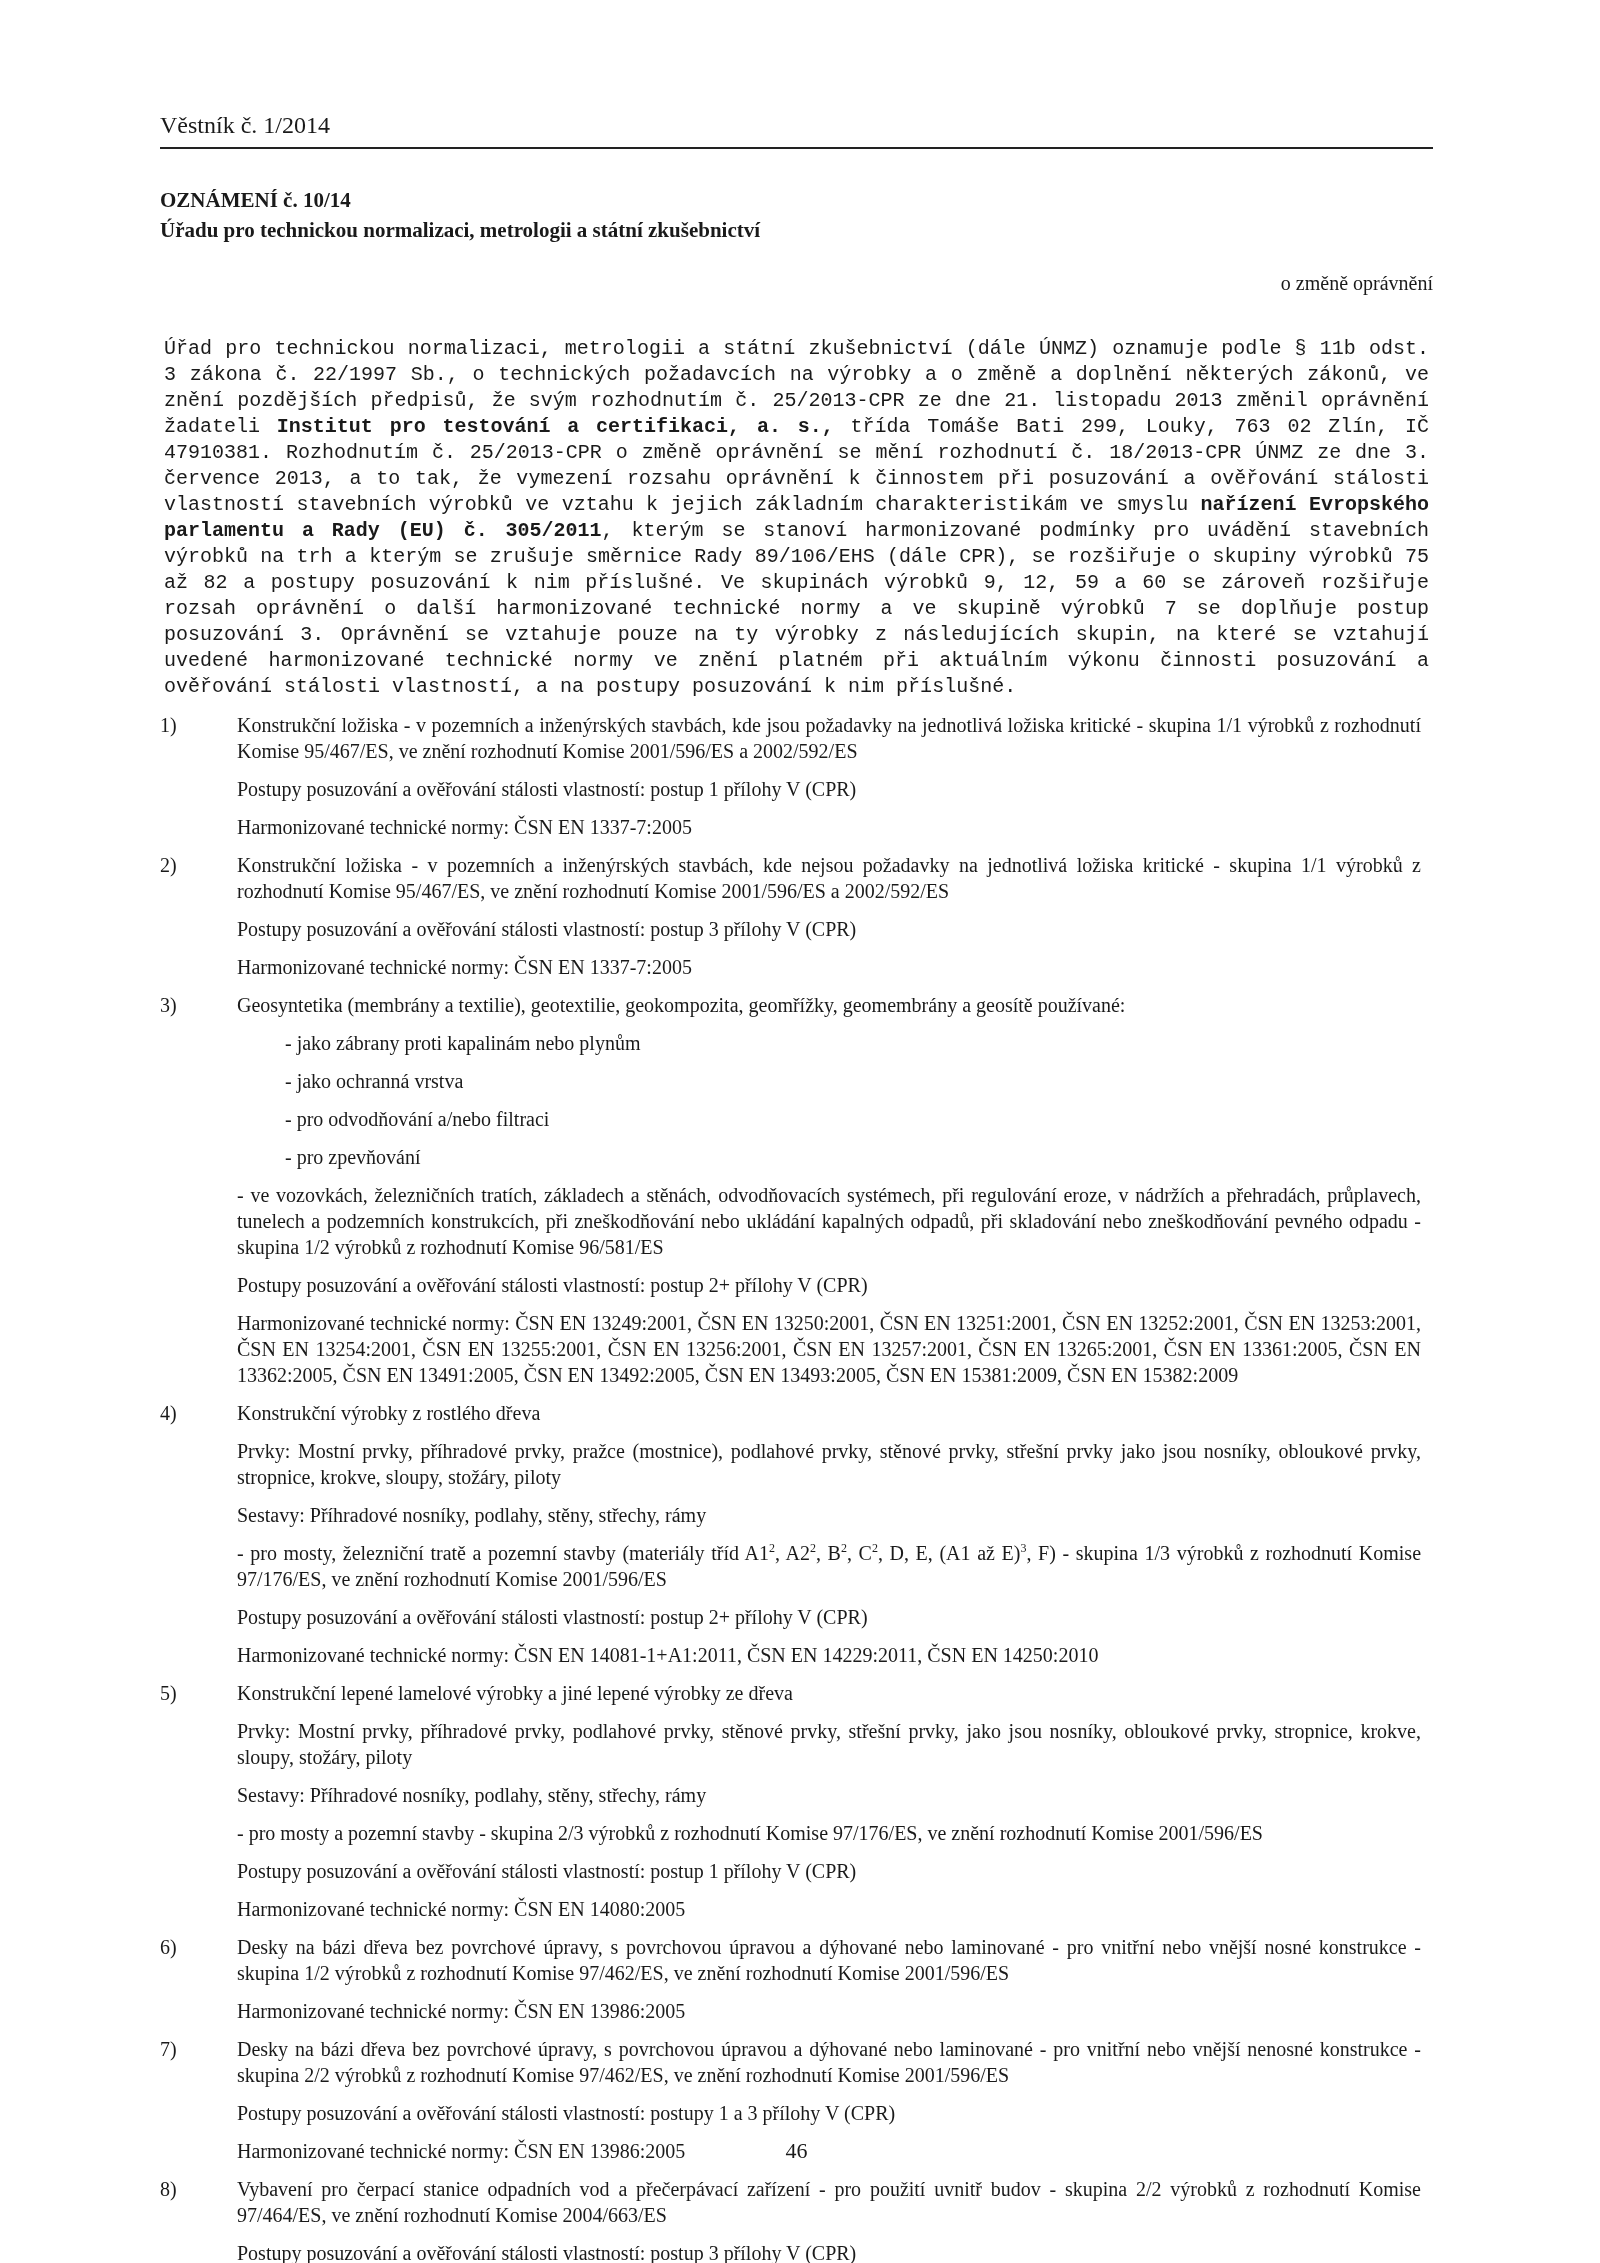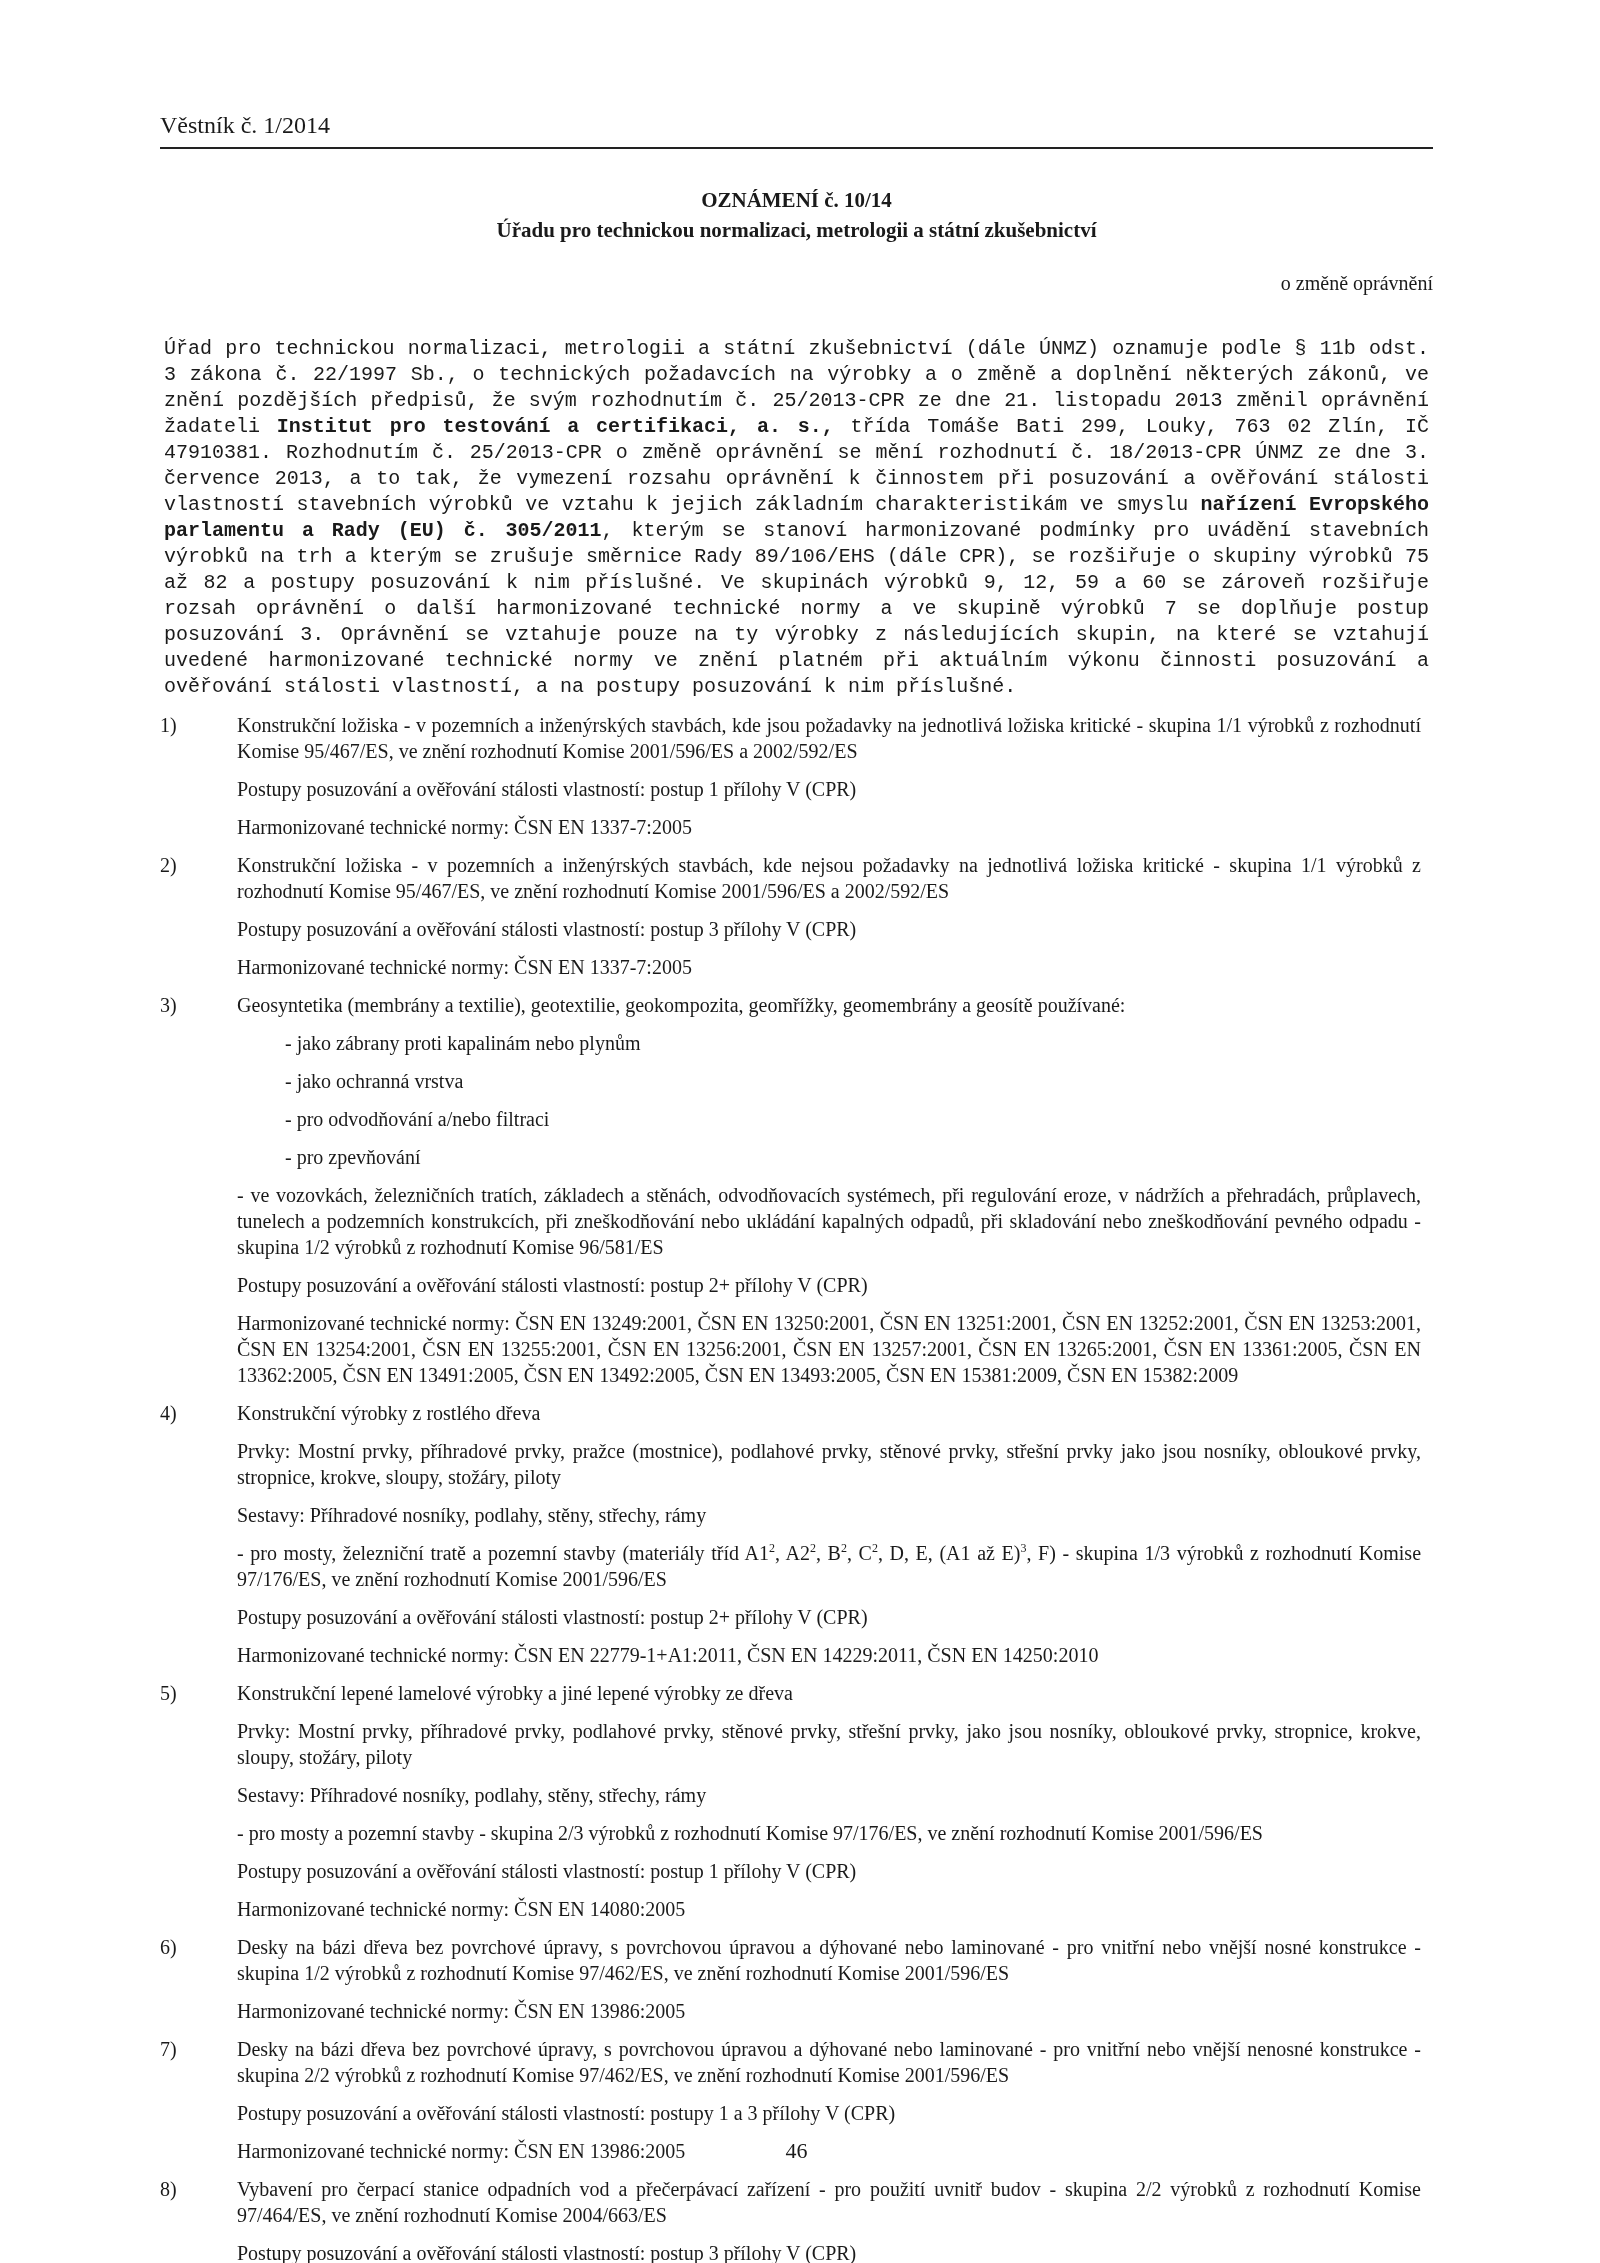--- a/index.html
+++ b/index.html
@@ -1,21 +1,21 @@
 <!DOCTYPE html>
 <html><head>
 <meta charset="utf-8">
 <style>
   html, body { margin: 0; padding: 0; background: #ffffff; }
   body { width: 1600px; height: 2263px; position: relative; color: #1a1a1a;
          font-family: "Liberation Serif", "DejaVu Serif", serif; }
   .page { position: absolute; left: 160px; top: 0; width: 1273px; }
   .running-head { position: absolute; top: 112px; left: 0; font-size: 24px; }
   .head-rule { position: absolute; top: 147px; left: 0; width: 1273px; height: 0; border-top: 2px solid #222; }
-  .title { position: absolute; top: 185px; left: 0; width: 1273px; text-align: center; font-weight: bold; font-size: 21px; line-height: 30px; }
+  .title { position: absolute; top: 185px; left: 0; width: 1273px; font-weight: bold; font-size: 21px; line-height: 30px; }
   .subtitle { position: absolute; top: 272px; left: 0; width: 1273px; text-align: right; font-size: 20px; }
   .body { position: absolute; top: 332px; left: 0; width: 1273px; font-size: 20px; line-height: 26px; text-align: justify; }
   .intro { margin: 4px; font-family: Liberation Mono, monospace; }
   .intro b { font-weight: bold; }
   .item { position: relative; padding-left: 65px; margin: 0; }
   .item .num { position: absolute; left: 0; top: 0; }
   .item p { margin: 12px; }
   .item .just { text-align: justify; text-align-last: left; }
   .item .sub { padding-left: 48px; }
   sup { font-size: 12px; line-height: 0; }
@@ -63,21 +63,21 @@
       <p class="just">Harmonizované technické normy: ČSN EN 13249:2001, ČSN EN 13250:2001, ČSN EN 13251:2001, ČSN EN 13252:2001, ČSN EN 13253:2001, ČSN EN 13254:2001, ČSN EN 13255:2001, ČSN EN 13256:2001, ČSN EN 13257:2001, ČSN EN 13265:2001, ČSN EN 13361:2005, ČSN EN 13362:2005, ČSN EN 13491:2005, ČSN EN 13492:2005, ČSN EN 13493:2005, ČSN EN 15381:2009, ČSN EN 15382:2009</p>
     </div>
 
     <div class="item">
       <span class="num">4)</span>
       <p>Konstrukční výrobky z rostlého dřeva</p>
       <p class="just">Prvky: Mostní prvky, příhradové prvky, pražce (mostnice), podlahové prvky, stěnové prvky, střešní prvky jako jsou nosníky, obloukové prvky, stropnice, krokve, sloupy, stožáry, piloty</p>
       <p>Sestavy: Příhradové nosníky, podlahy, stěny, střechy, rámy</p>
       <p class="just"><span>- pro mosty, železniční tratě a pozemní stavby (materiály tříd A1</span><sup>2</sup><span>, A2</span><sup>2</sup><span>, B</span><sup>2</sup><span>, C</span><sup>2</sup><span>, D, E, (A1 až E)</span><sup>3</sup><span>, F) - skupina 1/3 výrobků z rozhodnutí Komise 97/176/ES, ve znění rozhodnutí Komise 2001/596/ES</span></p>
       <p>Postupy posuzování a ověřování stálosti vlastností: postup 2+ přílohy V (CPR)</p>
-      <p>Harmonizované technické normy: ČSN EN 22779-1+A1:2011, ČSN EN 14229:2011, ČSN EN 14250:2010</p>
+      <p>Harmonizované technické normy: ČSN EN 14081-1+A1:2011, ČSN EN 14229:2011, ČSN EN 14250:2010</p>
     </div>
 
     <div class="item">
       <span class="num">5)</span>
       <p>Konstrukční lepené lamelové výrobky a jiné lepené výrobky ze dřeva</p>
       <p class="just">Prvky: Mostní prvky, příhradové prvky, podlahové prvky, stěnové prvky, střešní prvky, jako jsou nosníky, obloukové prvky, stropnice, krokve, sloupy, stožáry, piloty</p>
       <p>Sestavy: Příhradové nosníky, podlahy, stěny, střechy, rámy</p>
       <p>- pro mosty a pozemní stavby - skupina 2/3 výrobků z rozhodnutí Komise 97/176/ES, ve znění rozhodnutí Komise 2001/596/ES</p>
       <p>Postupy posuzování a ověřování stálosti vlastností: postup 1 přílohy V (CPR)</p>
       <p>Harmonizované technické normy: ČSN EN 14080:2005</p>

